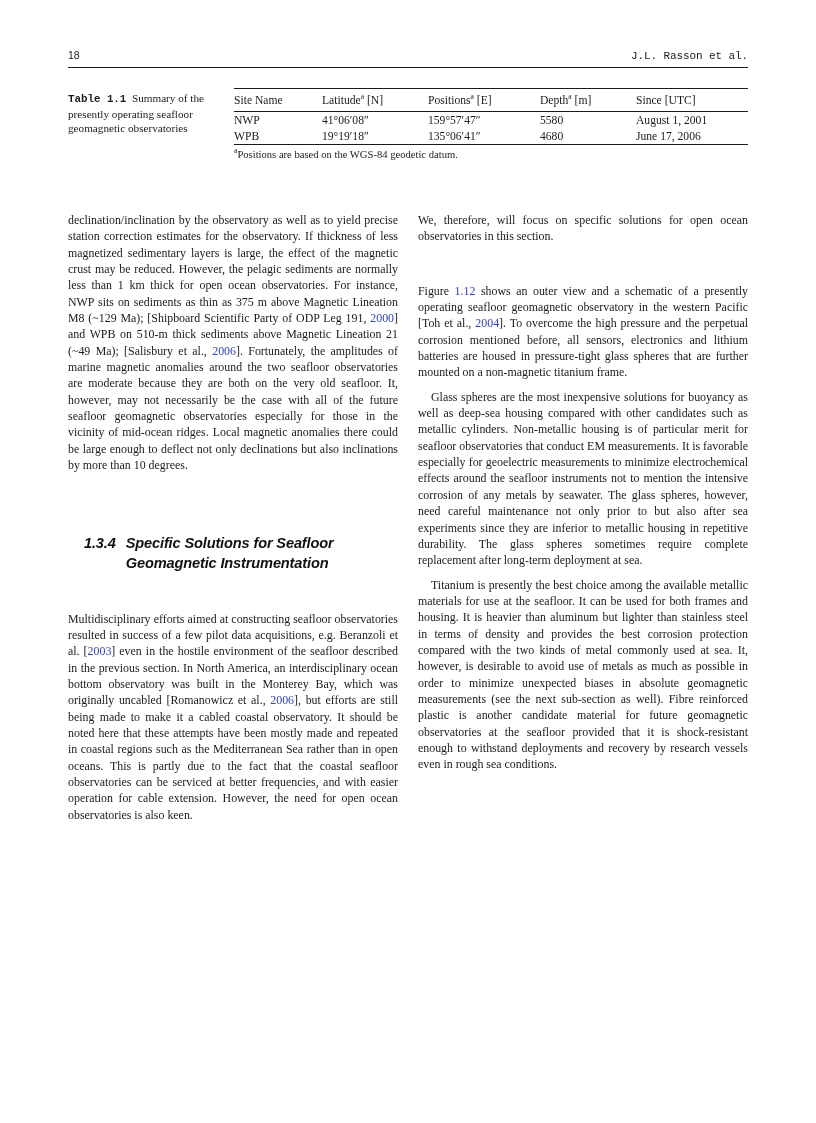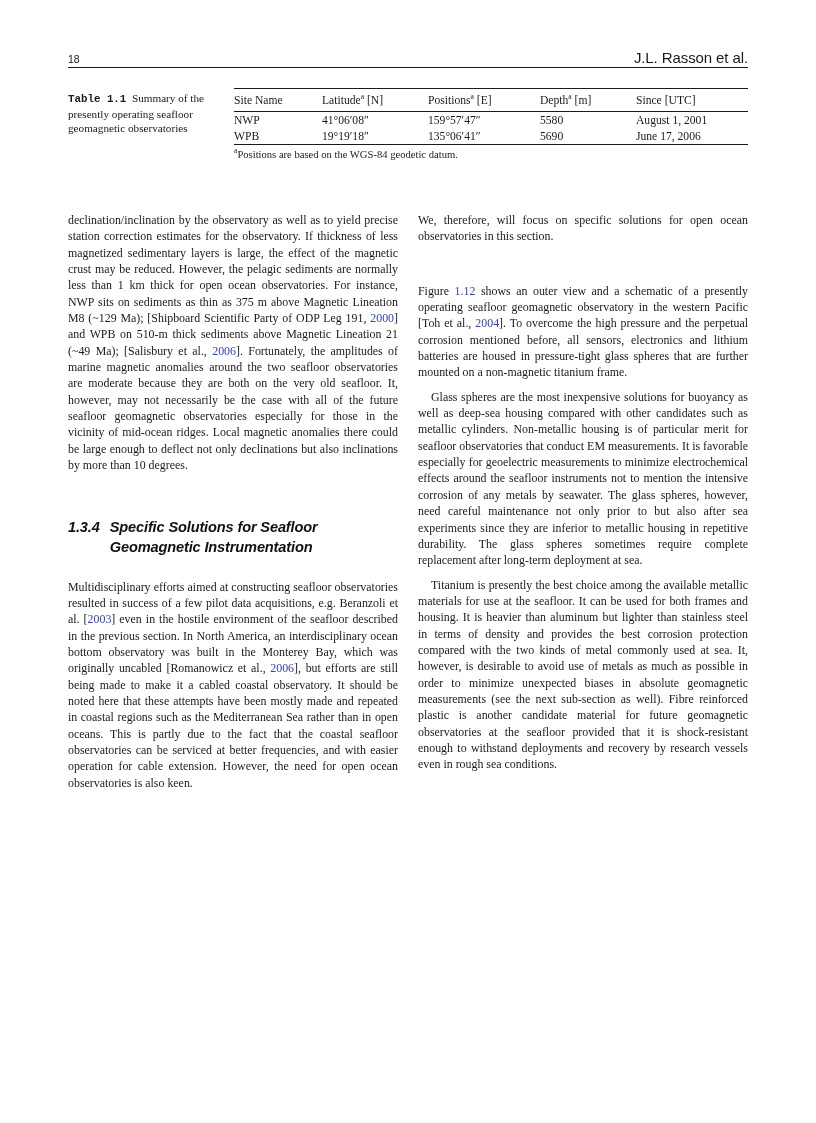--- a/index.html
+++ b/index.html
@@ -33,21 +33,21 @@
     height: 18px;
     display: flex;
     align-items: baseline;
     justify-content: space-between;
     font-family: "Liberation Sans", sans-serif;
     font-size: 10.5px;
     color: #1a1a1a;
     letter-spacing: -0.1px;
   }
   .running-head .folio { font-size: 10.5px; text-align: center; }
-  .running-head .authors { font-size: 15px; }
+  .running-head .authors { font-size: 11px; font-family: Liberation Mono, monospace; }
   .head-rule {
     position: absolute;
     left: 68px;
     top: 67px;
     width: 680px;
     height: 1px;
     background: #1a1a1a;
   }
 
   
@@ -135,21 +135,21 @@
     margin: 0;
     text-indent: 0;
   }
   .col p.indent { text-indent: 13px; }
   .col p + p { margin-top: 8px; }
 
   .cite { color: #3244b8; }
 
   
   h2.sec-head {
-    margin: 0;
+    margin: 16px;
     font-family: "Liberation Sans", sans-serif;
     font-style: italic;
     font-weight: bold;
     font-size: 14.6px;
     line-height: 20px;
     letter-spacing: -0.15px;
     color: #111;
     text-align: left;
     display: flex;
     gap: 10px;
@@ -208,21 +208,21 @@
             <td>NWP</td>
             <td>41°06′08″</td>
             <td>159°57′47″</td>
             <td>5580</td>
             <td>August 1, 2001</td>
           </tr>
           <tr>
             <td>WPB</td>
             <td>19°19′18″</td>
             <td>135°06′41″</td>
-            <td>5690</td>
+            <td>4680</td>
             <td>June 17, 2006</td>
           </tr>
         </tbody>
       </table>
       <div class="rule-bot"></div>
       <div class="table-note"><sup class="fn">a</sup><span>Positions are based on the WGS-84 geodetic datum.</span></div>
     </div>
   </div>
 
   <div class="col col-left">

